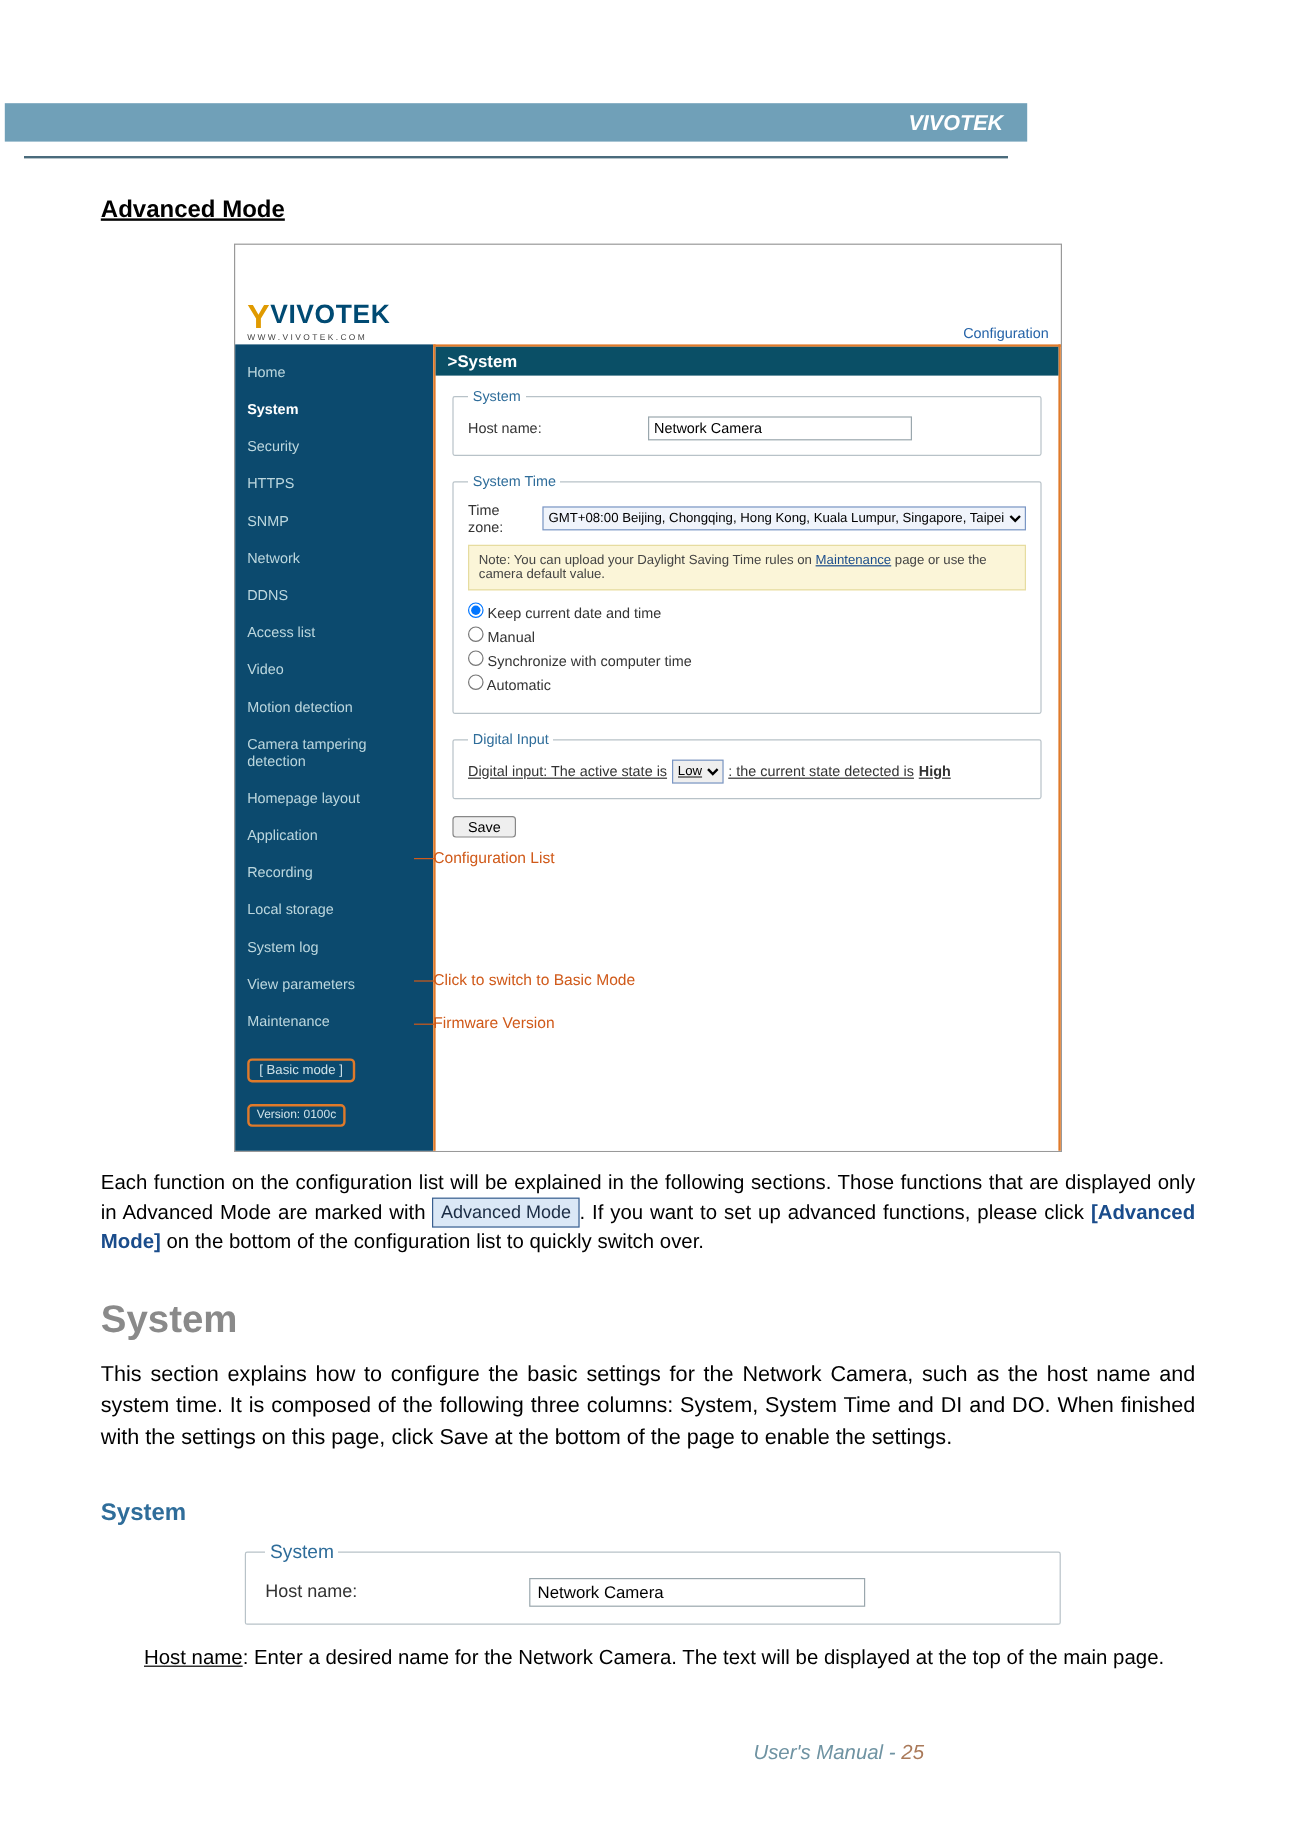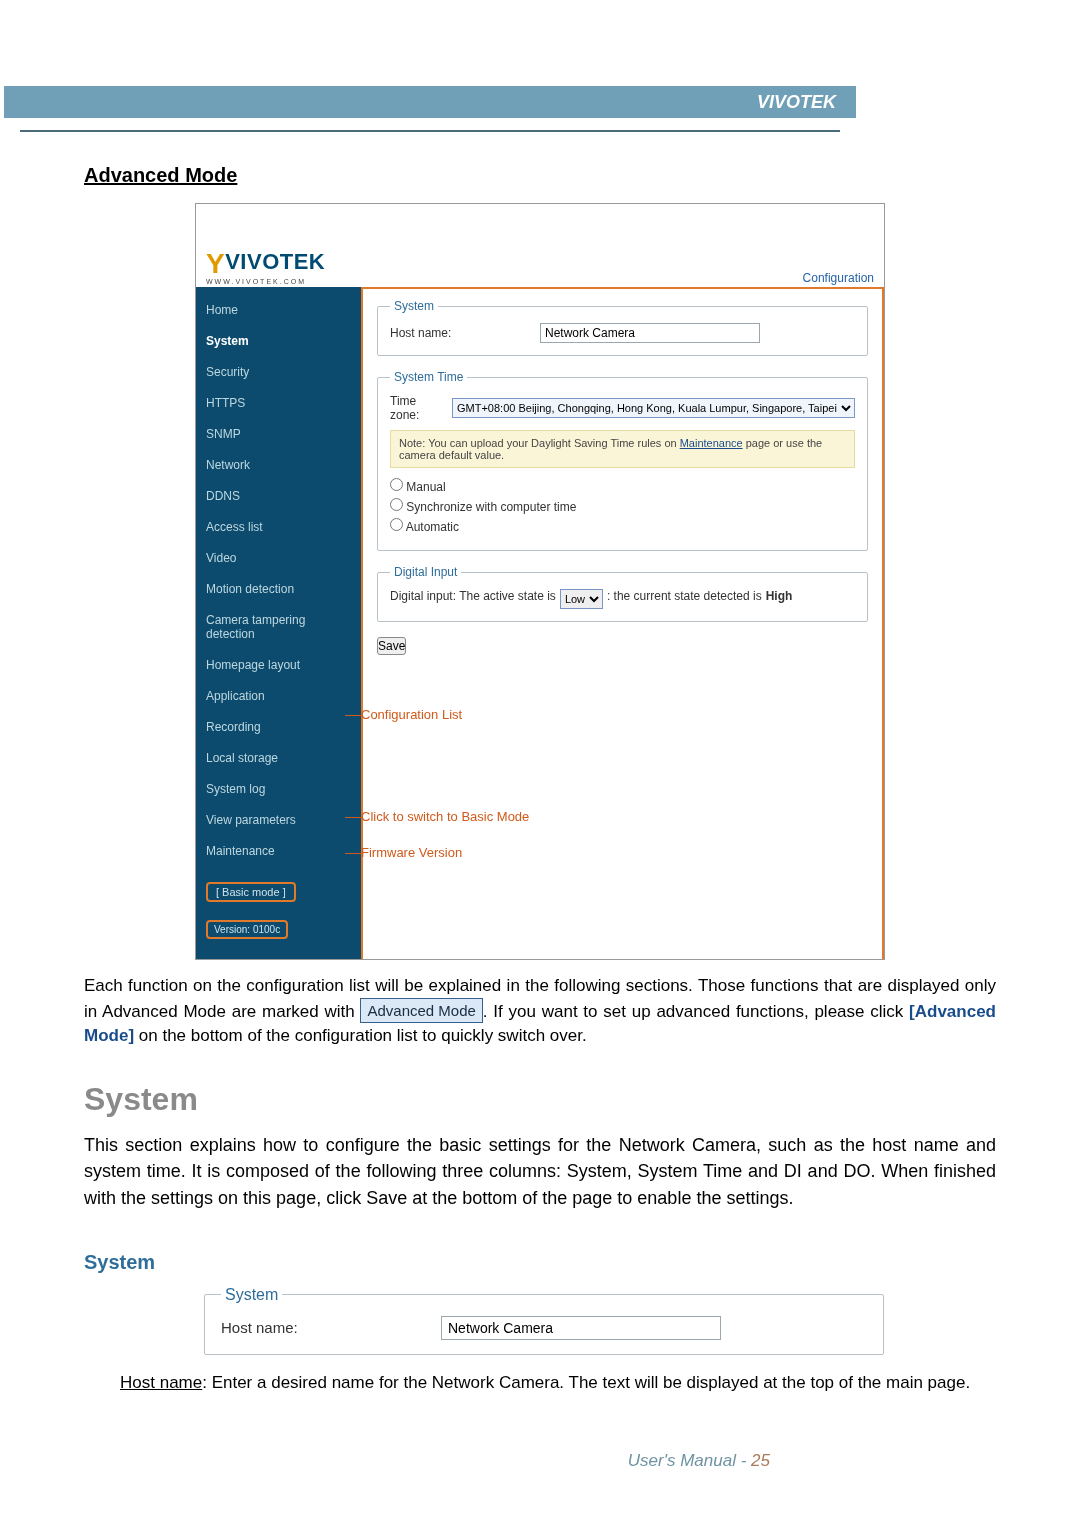--- a/index.html
+++ b/index.html
@@ -29,23 +29,23 @@
   legend { color: #2f6d9a; font-size: 12px; padding: 0 4px; }
   .row { display:flex; align-items:center; font-size: 12px; color: #333; }
   .row label { width: 150px; }
   .row input[type=text] { width: 220px; height: 20px; border:1px solid #9aa7ad; font-size: 12px; padding: 1px 4px; }
   .tz-row { font-size: 12px; color:#333; display:flex; align-items:center; }
   .tz-row select { flex:1; height:20px; border:1px solid #7a96c4; background:#f0f4fb; font-size:11px; }
   .note { background:#fbf5d8; border:1px solid #e6dca0; font-size:11px; color:#444; padding:6px 8px; margin-top:8px; }
   .note a { color:#1a4c8b; text-decoration: underline; }
   .radios { font-size: 12px; color:#333; }
   .radios div { margin: 4px 0; }
-  .di { font-size: 12px; color:#333; display:flex; align-items:flex-start; gap:4px; }
+  .di { font-size: 12px; color:#333; display:flex; align-items:center; gap:4px;text-decoration:underline; }
   .di select { height: 20px; border:1px solid #7a96c4; font-size:11px; }
-  .save { font-size: 12px; padding: 1px 0; border:1px solid #888; background:#efefef; border-radius:3px; }
+  .save { font-size: 12px; padding: 1px 12px; border:1px solid #888; background:#efefef; border-radius:3px; }
   .callout { position:absolute; color:#d05a1a; font-size:13px; }
   .callout .line { position:absolute; background:#d05a1a; height:1px; }
   .para { font-size: 17px; line-height: 1.4; text-align: justify; margin-top: 14px; }
   .badge { display:inline-block; border:1px solid #3a5f8f; background:#dbe8f6; color:#1b2c44; font-size:15px; padding:1px 6px; vertical-align:1px; }
   .blue-b { color:#1a4c8b; font-weight:bold; }
   .h-sys { font-size: 32px; font-weight: bold; color:#8a8a8a; margin-top: 34px; }
   .p2 { font-size: 18px; line-height: 1.45; text-align: justify; margin-top: 14px; }
   .sub-sys { color:#2f6d9a; font-size:20px; font-weight:bold; margin-top: 40px; }
   .fs2 { width: 680px; margin: 12px 0 0 120px; border:1px solid #b8c2c8; padding: 12px 16px 14px; }
   .fs2 legend { font-size: 16px; }
@@ -92,38 +92,40 @@
         <div class="item">Application</div>
         <div class="item">Recording</div>
         <div class="item">Local storage</div>
         <div class="item">System log</div>
         <div class="item">View parameters</div>
         <div class="item">Maintenance</div>
         <div class="basic-wrap"><span class="pill">[ Basic mode ]</span></div>
         <div><span class="ver">Version: 0100c</span></div>
       </div>
       <div class="main">
+        <div class="crumb">&gt;System</div>
         <div class="panel">
           <fieldset>
             <legend>System</legend>
             <div class="row">
               <label>Host name:</label>
               <input type="text" value="Network Camera" style="">
             </div>
           </fieldset>
           <fieldset>
             <legend>System Time</legend>
             <div class="tz-row">
               <span style="margin-right:6px">Time zone:</span>
               <select><option>GMT+08:00 Beijing, Chongqing, Hong Kong, Kuala Lumpur, Singapore, Taipei</option></select>
             </div>
             <div class="note">
               <span>Note: You can upload your Daylight Saving Time rules on </span><a>Maintenance</a><span> page or use the camera default value.</span>
             </div>
             <div class="radios" style="margin-top:10px">
+              <div><input type="radio" checked="" style=""> <span>Keep current date and time</span></div>
               <div><input type="radio" style=""> <span>Manual</span></div>
               <div><input type="radio" style=""> <span>Synchronize with computer time</span></div>
               <div><input type="radio" style=""> <span>Automatic</span></div>
             </div>
           </fieldset>
           <fieldset>
             <legend>Digital Input</legend>
             <div class="di">
               <span>Digital input: The active state is</span>
               <select><option>Low</option></select>

